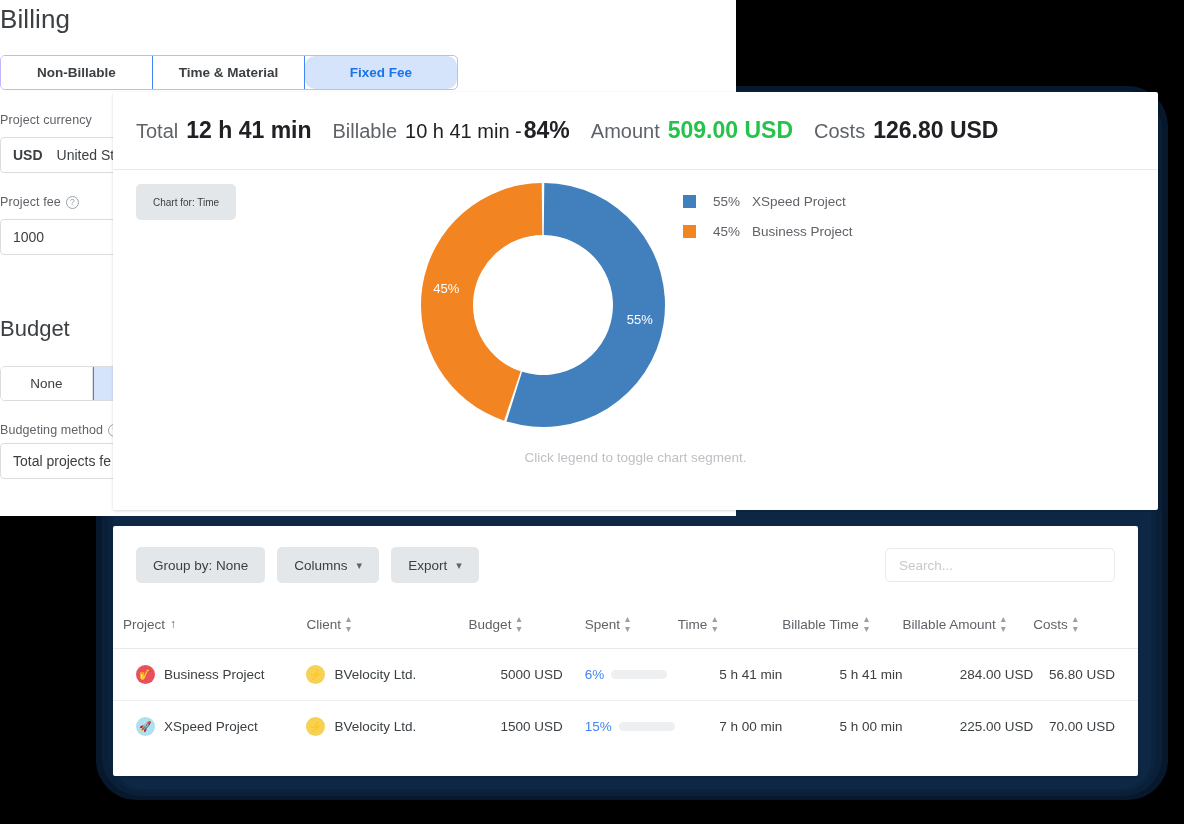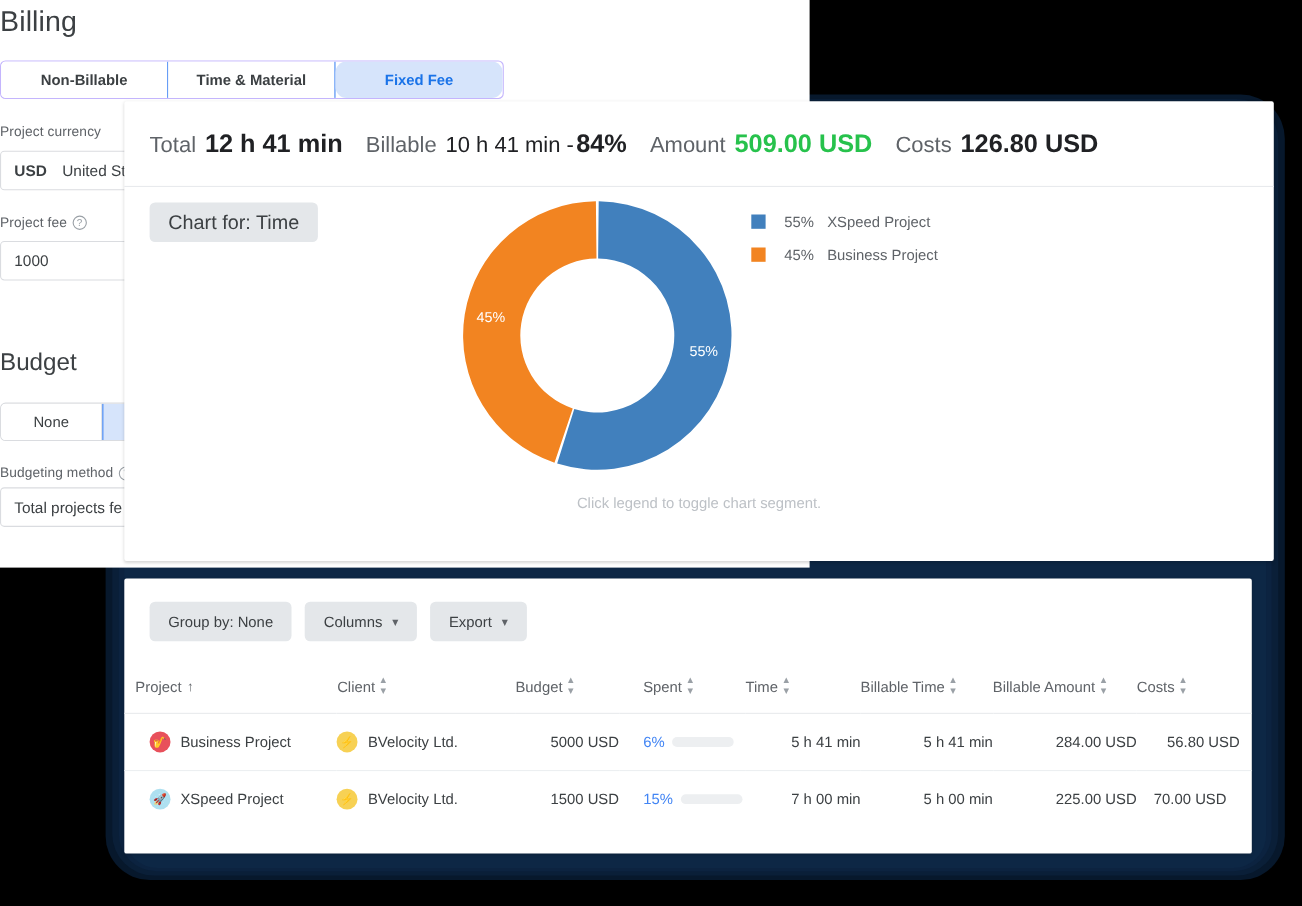--- a/index.html
+++ b/index.html
@@ -83,21 +83,21 @@
   }
   .stat { display: flex; align-items: baseline; gap: 8px; white-space: nowrap; }
   .stat .k { font-size: 20px; color: #5f6368; font-weight: 400; }
   .stat .v { font-size: 23px; color: #202124; font-weight: 700; }
   .stat .v.green { color: #27c24c; }
 
   .chart-area { position: relative; height: 339px; }
   .chip {
     position: absolute; left: 23px; top: 14px; height: 36px;
     background: #e4e7ea; border-radius: 5px; display: flex; align-items: center;
-    padding: 0 17px; font-size: 18px; color: #3c4043;
+    padding: 0 17px; font-size: 10px; color: #3c4043;
   }
   .donut-wrap { position: absolute; left: 305px; top: 10px; width: 250px; height: 250px; }
   .legend { position: absolute; left: 570px; top: 16px; }
   .legend-row {
     display: flex; align-items: center; gap: 12px; height: 30px;
     font-size: 13.5px; color: #5f6368;
   }
   .legend-sw { width: 13px; height: 13px; flex: 0 0 13px; }
   .legend-pct { width: 32px; text-align: right; }
   .chart-hint {
@@ -272,20 +272,21 @@
         <span>Group by: None</span>
       </button>
       <button class="tbtn">
         <span>Columns</span>
         <span class="caret">▾</span>
       </button>
       <button class="tbtn">
         <span>Export</span>
         <span class="caret">▾</span>
       </button>
+      <input class="search-box" type="text" placeholder="Search..." style="">
     </div>
 
     <table class="data">
       <colgroup>
         <col style="width:185px">
           <col style="width:155px">
           <col style="width:90px">
         <col style="width:110px">
           <col style="width:100px">
           <col style="width:115px">
@@ -361,21 +362,21 @@
             <td class="c-right">5000 USD</td>
             <td style="padding-left:22px;">
               <span class="spentcell" style="justify-content:flex-start;">
                 <span class="blue">6%</span>
                 <span class="pbar"><span class="pfill" style="width:6%"></span></span>
               </span>
             </td>
             <td class="c-right blue">5 h 41 min</td>
             <td class="c-right blue">5 h 41 min</td>
             <td class="c-right green">284.00 USD</td>
-            <td class="c-right" style="padding-right:11px;">56.80 USD</td>
+            <td class="c-right" style="padding-right:23px;">56.80 USD</td>
           </tr>
           <tr>
             <td style="padding-left:23px;">
               <span class="namecell">
                 <span class="avatar av-rocket">🚀</span>
                 <span class="proj-link">XSpeed Project</span>
               </span>
             </td>
             <td>
               <span class="namecell">

